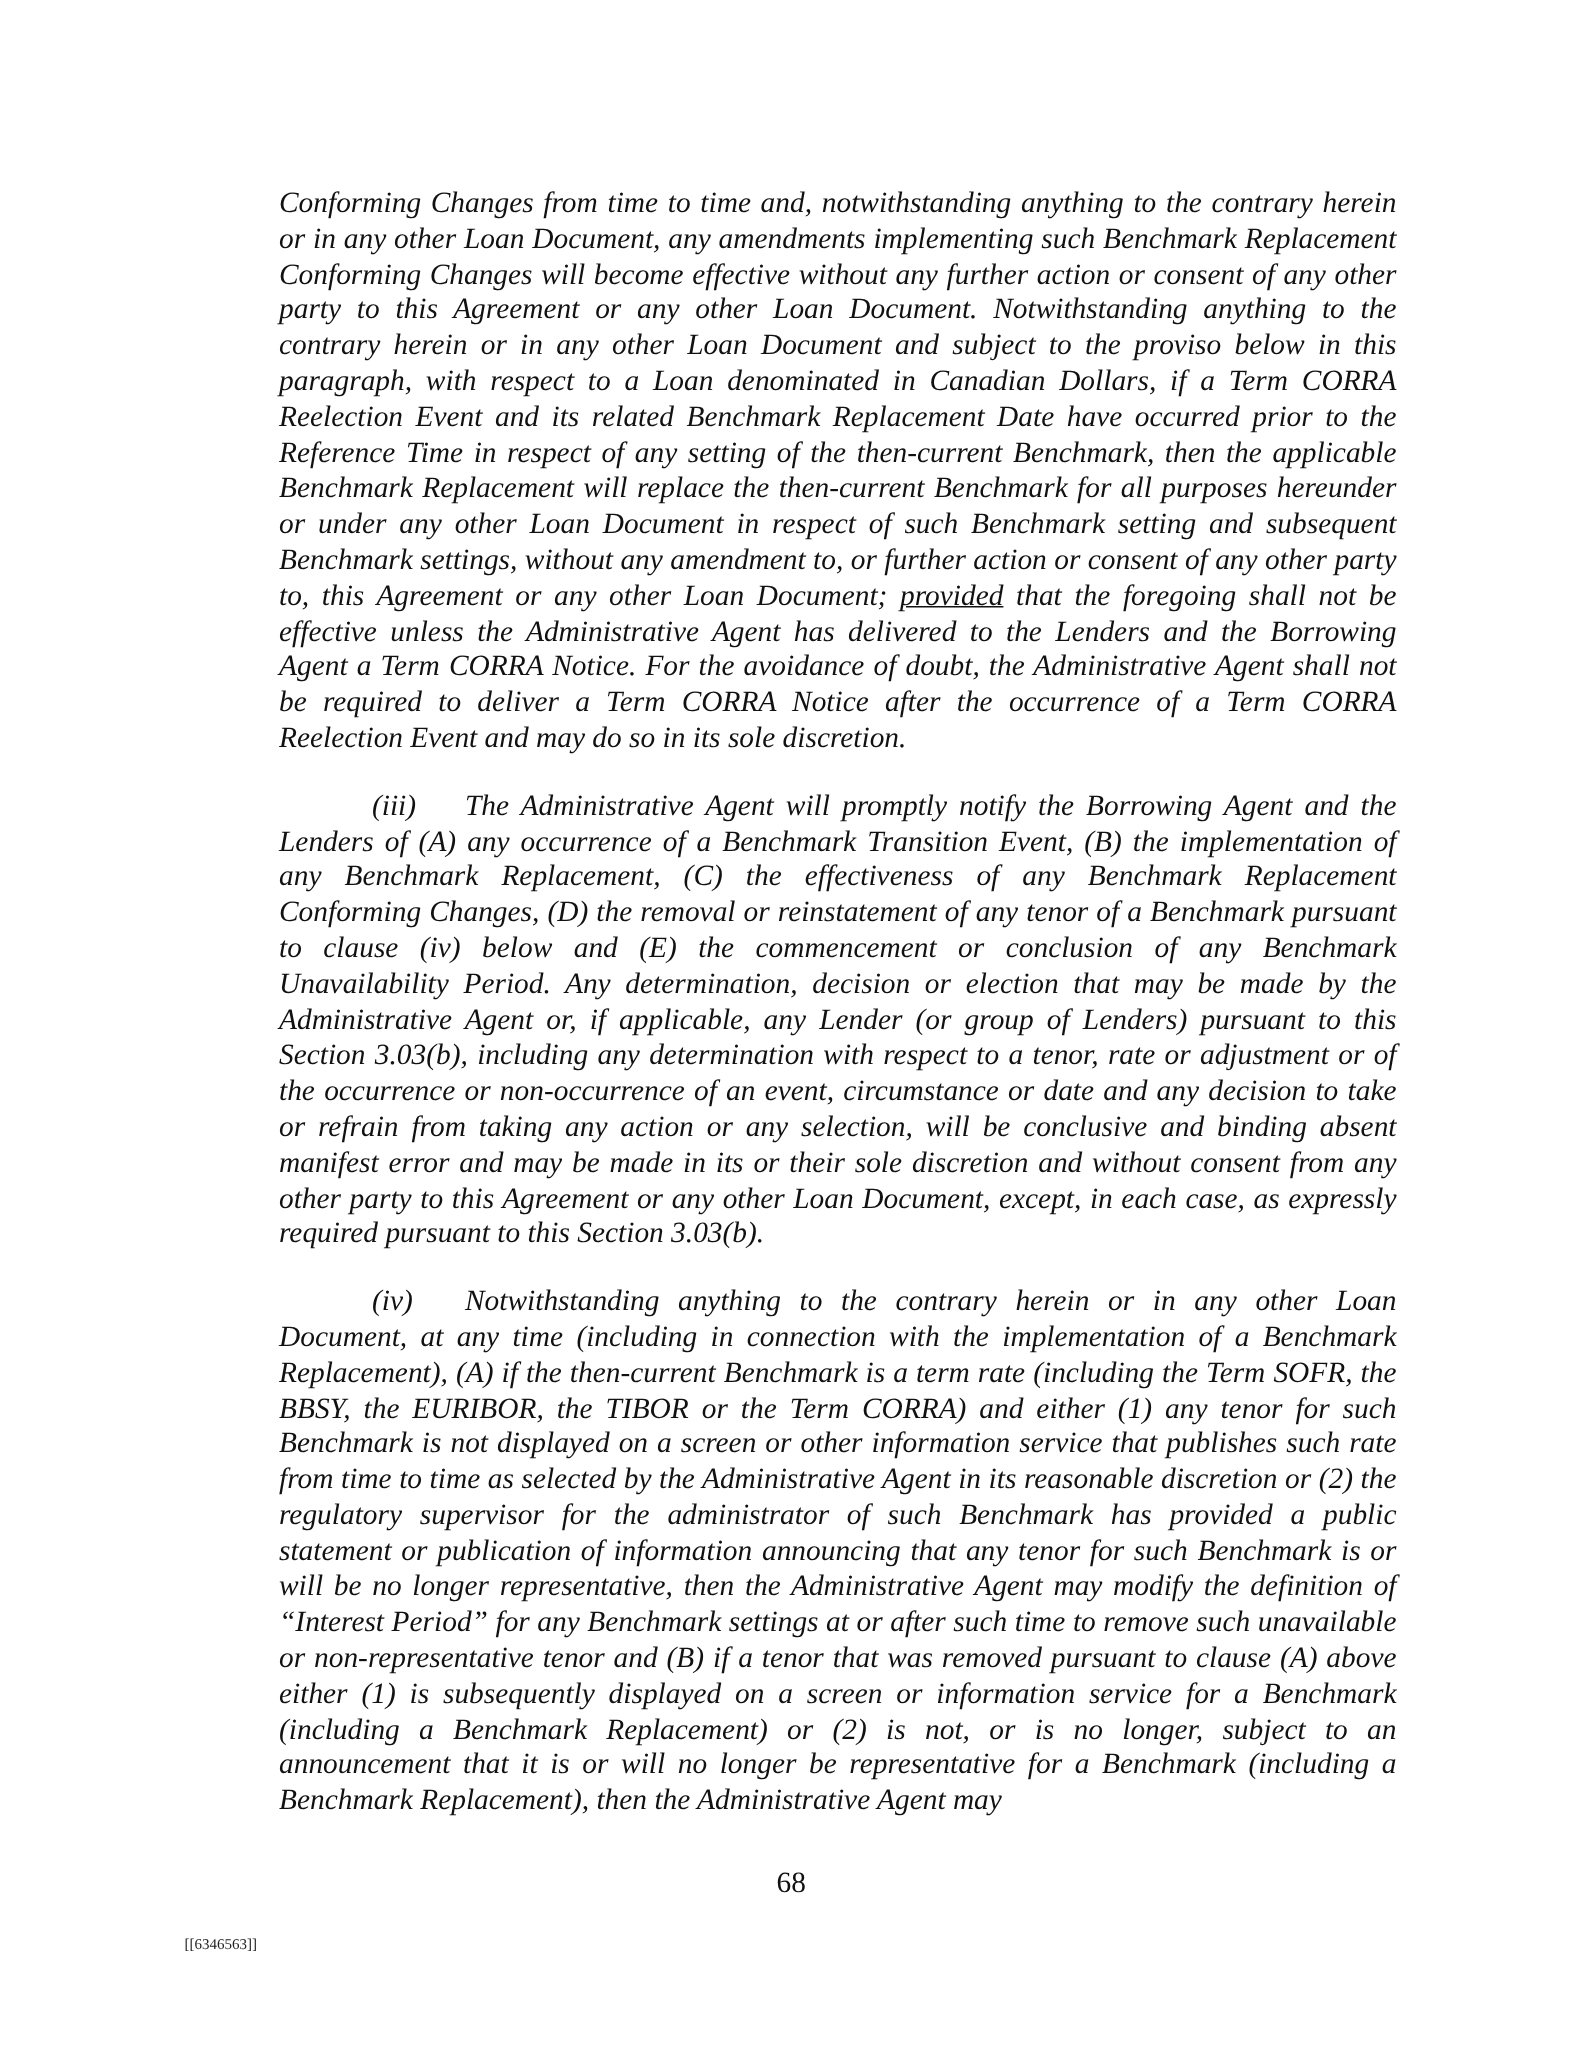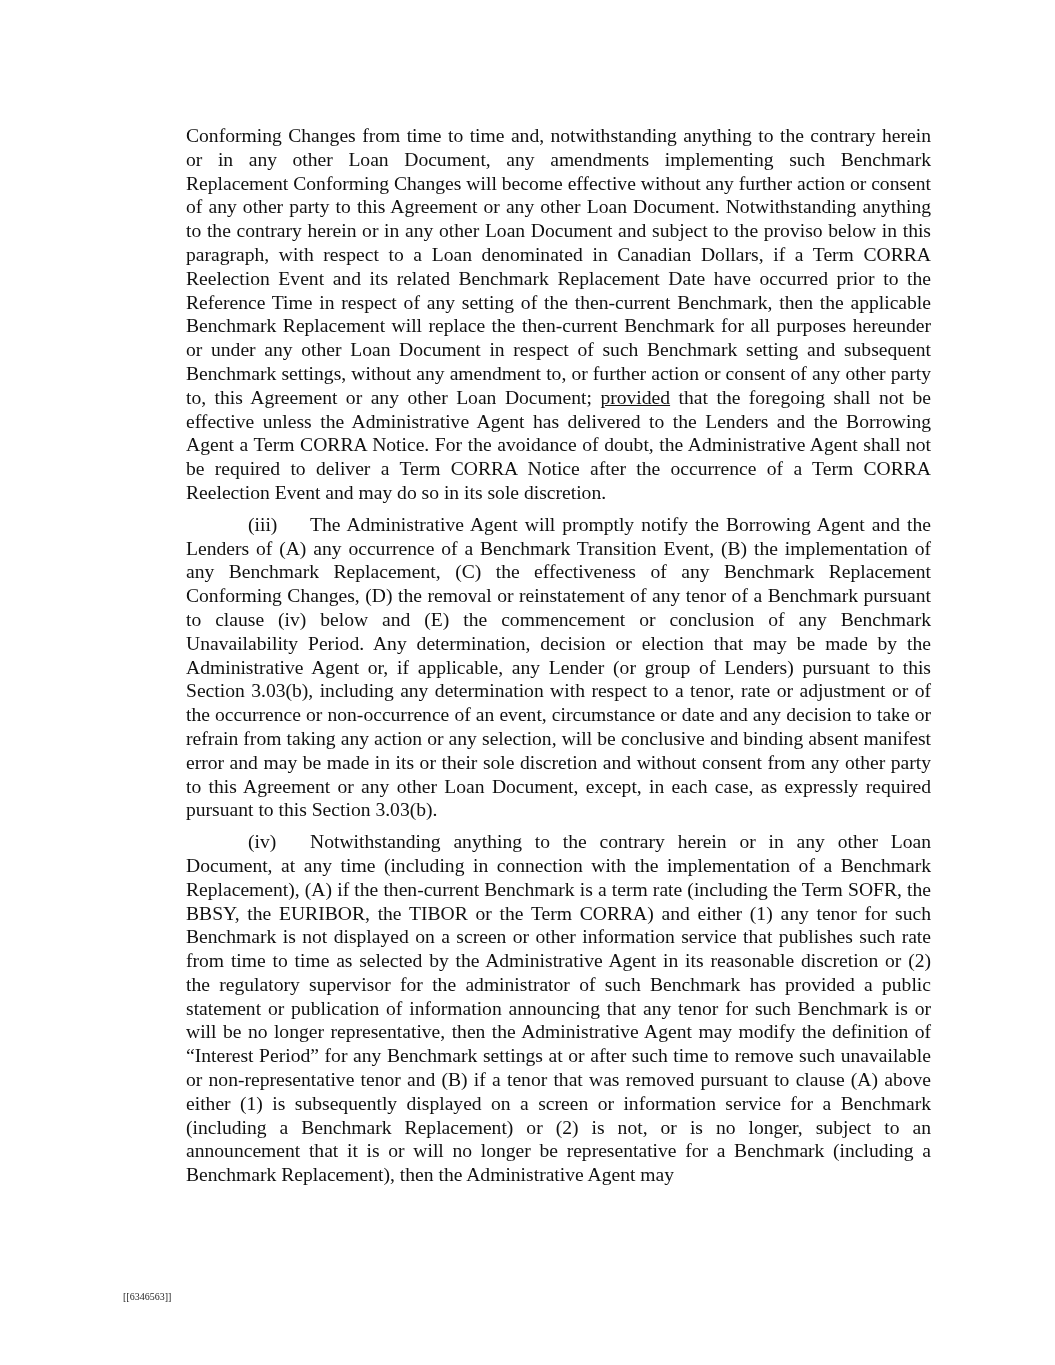--- a/index.html
+++ b/index.html
@@ -8,22 +8,22 @@
   .body-text {
     position: absolute;
     left: 186px;
     top: 124px;
     width: 745px;
     font-family: "Liberation Serif", serif;
     font-size: 19.6px;
     line-height: 23.8px;
     color: #111;
   }
-  .para { margin: 0; text-align: justify; }
-  .para + .para { margin-top: 8px; }
+  .para { margin: 0; text-align: justify; font-style: italic; }
+  .para + .para { margin-top: 21px; }
   .indent { display: inline-block; width: 62px; }
   .label { display: inline-block; width: 62px; }
   .ul { text-decoration: underline; }
   .page-num {
     position: absolute; left: 0; width: 1055px; top: 1245px;
     text-align: center;
     font-family: "Liberation Serif", serif; font-size: 19.6px; color: #111;
   }
   .doc-id {
     position: absolute; left: 123px; top: 1291px;
@@ -35,14 +35,15 @@
 
 <div class="page">
   <div class="body-text">
     <p class="para"><span>Conforming Changes from time to time and, notwithstanding anything to the contrary herein or in any other Loan Document, any amendments implementing such Benchmark Replacement Conforming Changes will become effective without any further action or consent of any other party to this Agreement or any other Loan Document. Notwithstanding anything to the contrary herein or in any other Loan Document and subject to the proviso below in this paragraph, with respect to a Loan denominated in Canadian Dollars, if a Term CORRA Reelection Event and its related Benchmark Replacement Date have occurred prior to the Reference Time in respect of any setting of the then-current Benchmark, then the applicable Benchmark Replacement will replace the then-current Benchmark for all purposes hereunder or under any other Loan Document in respect of such Benchmark setting and subsequent Benchmark settings, without any amendment to, or further action or consent of any other party to, this Agreement or any other Loan Document; </span><span class="ul">provided</span><span> that the foregoing shall not be effective unless the Administrative Agent has delivered to the Lenders and the Borrowing Agent a Term CORRA Notice.  For the avoidance of doubt, the Administrative Agent shall not be required to deliver a Term CORRA Notice after the occurrence of a Term CORRA Reelection Event and may do so in its sole discretion.</span></p>
 
     <p class="para"><span class="indent"></span><span class="label">(iii)</span><span>The Administrative Agent will promptly notify the Borrowing Agent and the Lenders of (A) any occurrence of a Benchmark Transition Event, (B) the implementation of any Benchmark Replacement, (C) the effectiveness of any Benchmark Replacement Conforming Changes, (D) the removal or reinstatement of any tenor of a Benchmark pursuant to clause (iv) below and (E) the commencement or conclusion of any Benchmark Unavailability Period.  Any determination, decision or election that may be made by the Administrative Agent or, if applicable, any Lender (or group of Lenders) pursuant to this Section 3.03(b), including any determination with respect to a tenor, rate or adjustment or of the occurrence or non-occurrence of an event, circumstance or date and any decision to take or refrain from taking any action or any selection, will be conclusive and binding absent manifest error and may be made in its or their sole discretion and without consent from any other party to this Agreement or any other Loan Document, except, in each case, as expressly required pursuant to this Section 3.03(b).</span></p>
 
     <p class="para"><span class="indent"></span><span class="label">(iv)</span><span>Notwithstanding anything to the contrary herein or in any other Loan Document, at any time (including in connection with the implementation of a Benchmark Replacement), (A) if the then-current Benchmark is a term rate (including the Term SOFR, the BBSY, the EURIBOR, the TIBOR or the Term CORRA) and either (1) any tenor for such Benchmark is not displayed on a screen or other information service that publishes such rate from time to time as selected by the Administrative Agent in its reasonable discretion or (2) the regulatory supervisor for the administrator of such Benchmark has provided a public statement or publication of information announcing that any tenor for such Benchmark is or will be no longer representative, then the Administrative Agent may modify the definition of “Interest Period” for any Benchmark settings at or after such time to remove such unavailable or non-representative tenor and (B) if a tenor that was removed pursuant to clause (A) above either (1) is subsequently displayed on a screen or information service for a Benchmark (including a Benchmark Replacement) or (2) is not, or is no longer, subject to an announcement that it is or will no longer be representative for a Benchmark (including a Benchmark Replacement), then the Administrative Agent may</span></p>
   </div>
 
+  <div class="page-num">68</div>
   <div class="doc-id">[[6346563]]</div>
 </div>
 
 </body></html>

